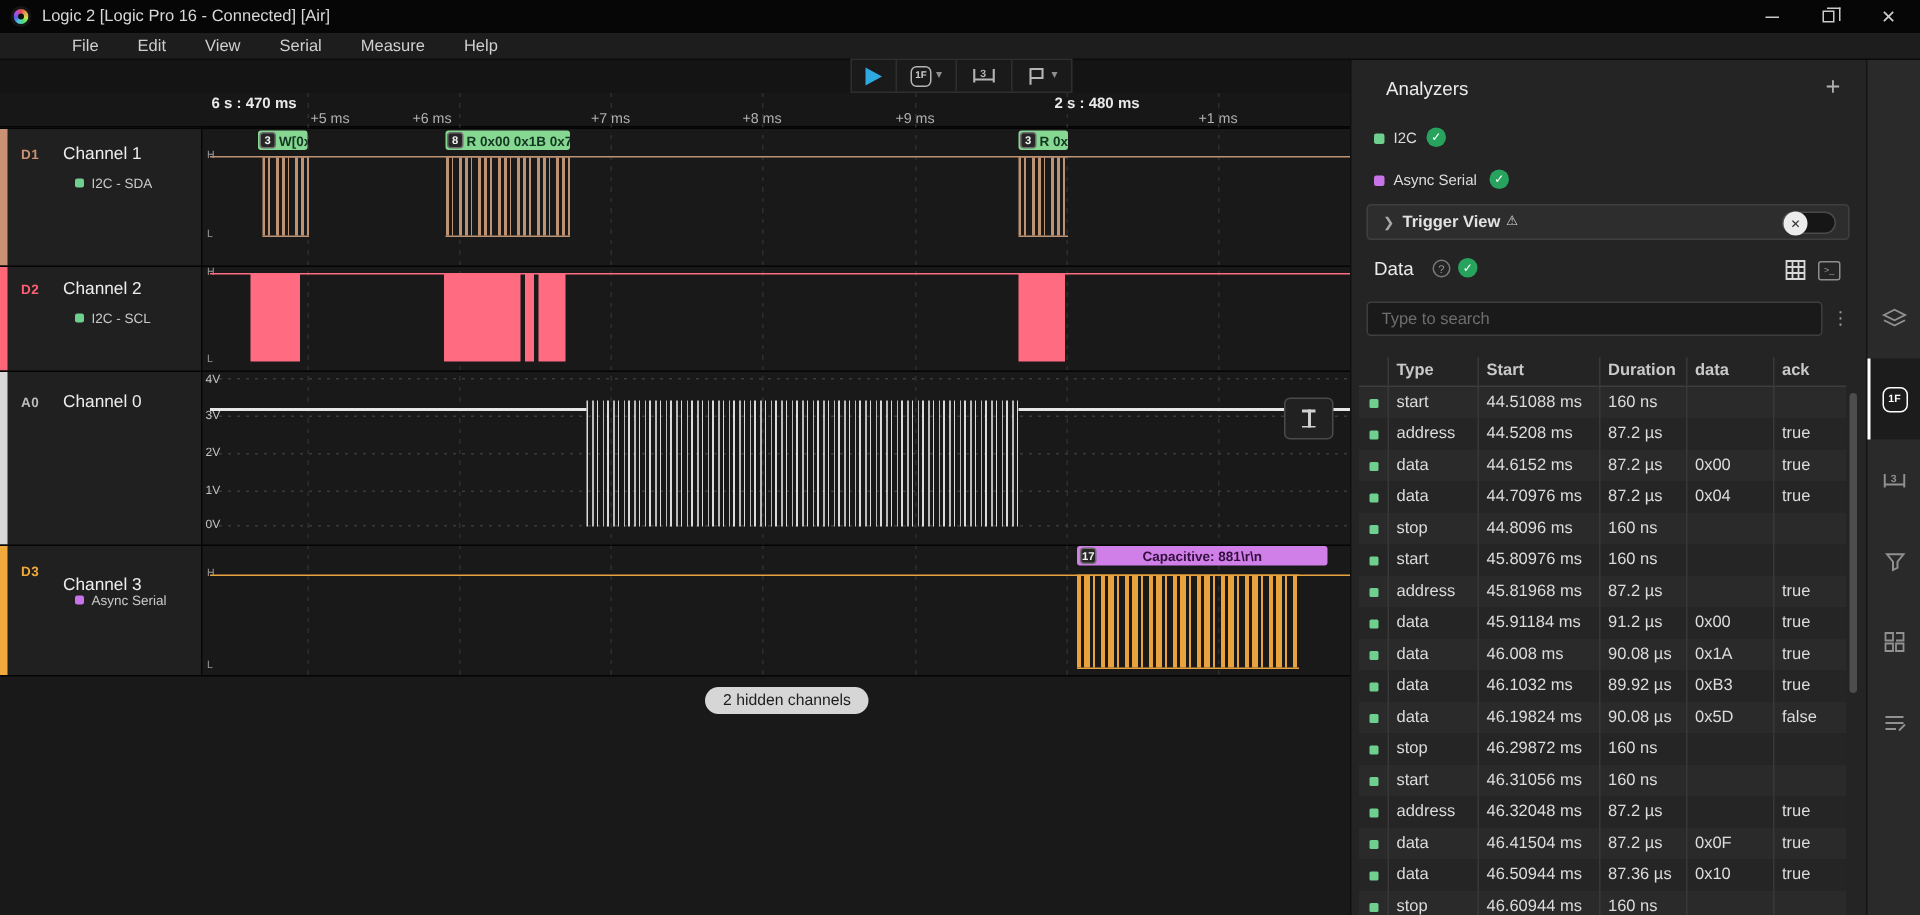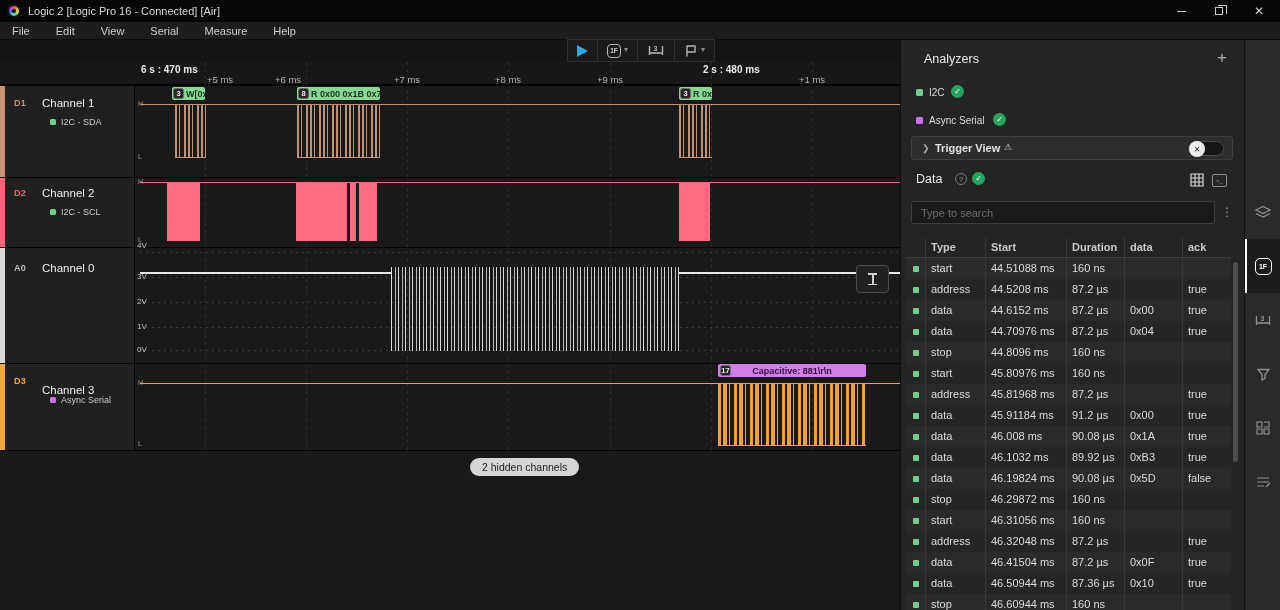--- a/index.html
+++ b/index.html
@@ -22,21 +22,21 @@
     display:flex; align-items:center; justify-content:center; }
   .min-bar { width:9px; height:1px; background:#c9c9c9; }
   .max-box { width:8px; height:8px; border:1px solid #c9c9c9; position:relative; }
   .max-box::before { content:""; position:absolute; left:2px; top:-3px; width:8px; height:8px; border:1px solid #c9c9c9; border-bottom:none; border-left:none;}
   .close-x { font-size:12px; }
 
   
   .menubar { left:0; top:22px; width:1280px; height:18px; background:#1d1d1d;
     display:flex; align-items:center; gap:0; border-bottom:1px solid #0c0c0c; }
   .menu-item { padding:0 13px; font-size:11px; color:#cfcfcf; }
-  .menu-item:first-child{ padding-left:12px; }
+  .menu-item:first-child{ padding-left:12px;margin-left:36px; }
 
   
   .toolstrip { left:0; top:40px; width:900px; height:22px; background:#141414; }
   .toolgroup { left:567px; top:39px; height:23px; display:flex; align-items:stretch;
     border:1px solid #2e2e2e; background:#1a1a1a; }
   .toolcell { display:flex; align-items:center; justify-content:center; gap:3px; padding:0 9px; border-left:1px solid #2e2e2e; }
   .toolcell:first-child { border-left:none; }
   .play-tri { width:0; height:0; border-left:11px solid #2fa9e1; border-top:6.5px solid transparent; border-bottom:6.5px solid transparent; }
   .hexbadge { width:14px; height:14px; border:1.4px solid #b5b5b5; border-radius:4px;
     color:#cfcfcf; font-size:6.5px; font-weight:bold; display:flex; align-items:center; justify-content:center; }
@@ -278,37 +278,37 @@
   <div class="abs blk-pink" style="left:296px; top:182px; width:51px; height:59px;"></div>
   <div class="abs blk-pink" style="left:350px; top:182px; width:6px; height:59px;"></div>
   <div class="abs blk-pink" style="left:359px; top:182px; width:18px; height:59px;"></div>
   <div class="abs blk-pink" style="left:679px; top:182px; width:31px; height:59px;"></div>
 
   <div class="abs analog-grid" style="left:140px; top:252px; width:760px;"></div>
   <div class="abs analog-grid" style="left:140px; top:277px; width:760px;"></div>
   <div class="abs analog-grid" style="left:140px; top:302px; width:760px;"></div>
   <div class="abs analog-grid" style="left:140px; top:327px; width:760px;"></div>
   <div class="abs analog-grid" style="left:140px; top:350px; width:760px;"></div>
-  <div class="abs vlabel" style="top:241px;">4V</div>
+  <div class="abs vlabel" style="top:248px;">4V</div>
   <div class="abs vlabel" style="top:272px;">3V</div>
   <div class="abs vlabel" style="top:297px;">2V</div>
   <div class="abs vlabel" style="top:322px;">1V</div>
   <div class="abs vlabel" style="top:345px;">0V</div>
   <div class="abs analog-base" style="left:140px; top:272px; width:251px;"></div>
   <div class="abs analog-base" style="left:679px; top:272px; width:221px;"></div>
   <div class="abs burst-analog" style="left:391px; top:267px; width:288px; height:84px;"></div>
   <div class="abs measure-btn">
     <span class="ibeam">
         <span></span>
       </span>
   </div>
 
   <div class="abs wv-high" style="left:140px; top:383px; width:760px; background:#e8a23e;"></div>
   <div class="abs burst-orange" style="left:718px; top:383px; width:148px; height:63px;"></div>
-  <div class="abs bubble bubble-purple" style="left:718px; top:364px; width:148px;">
+  <div class="abs bubble bubble-purple" style="left:718px; top:364px; width:167px;">
     <span class="badge">17</span>
     <span>Capacitive: 881\r\n</span>
   </div>
 
   <div class="abs hidden-pill">2 hidden channels</div>
 
   <div class="abs rightpanel"></div>
 
   <div class="abs sec-title" style="left:924px; top:52px;">Analyzers</div>
   <div class="abs plus" style="left:1217px; top:48px;">+</div>

